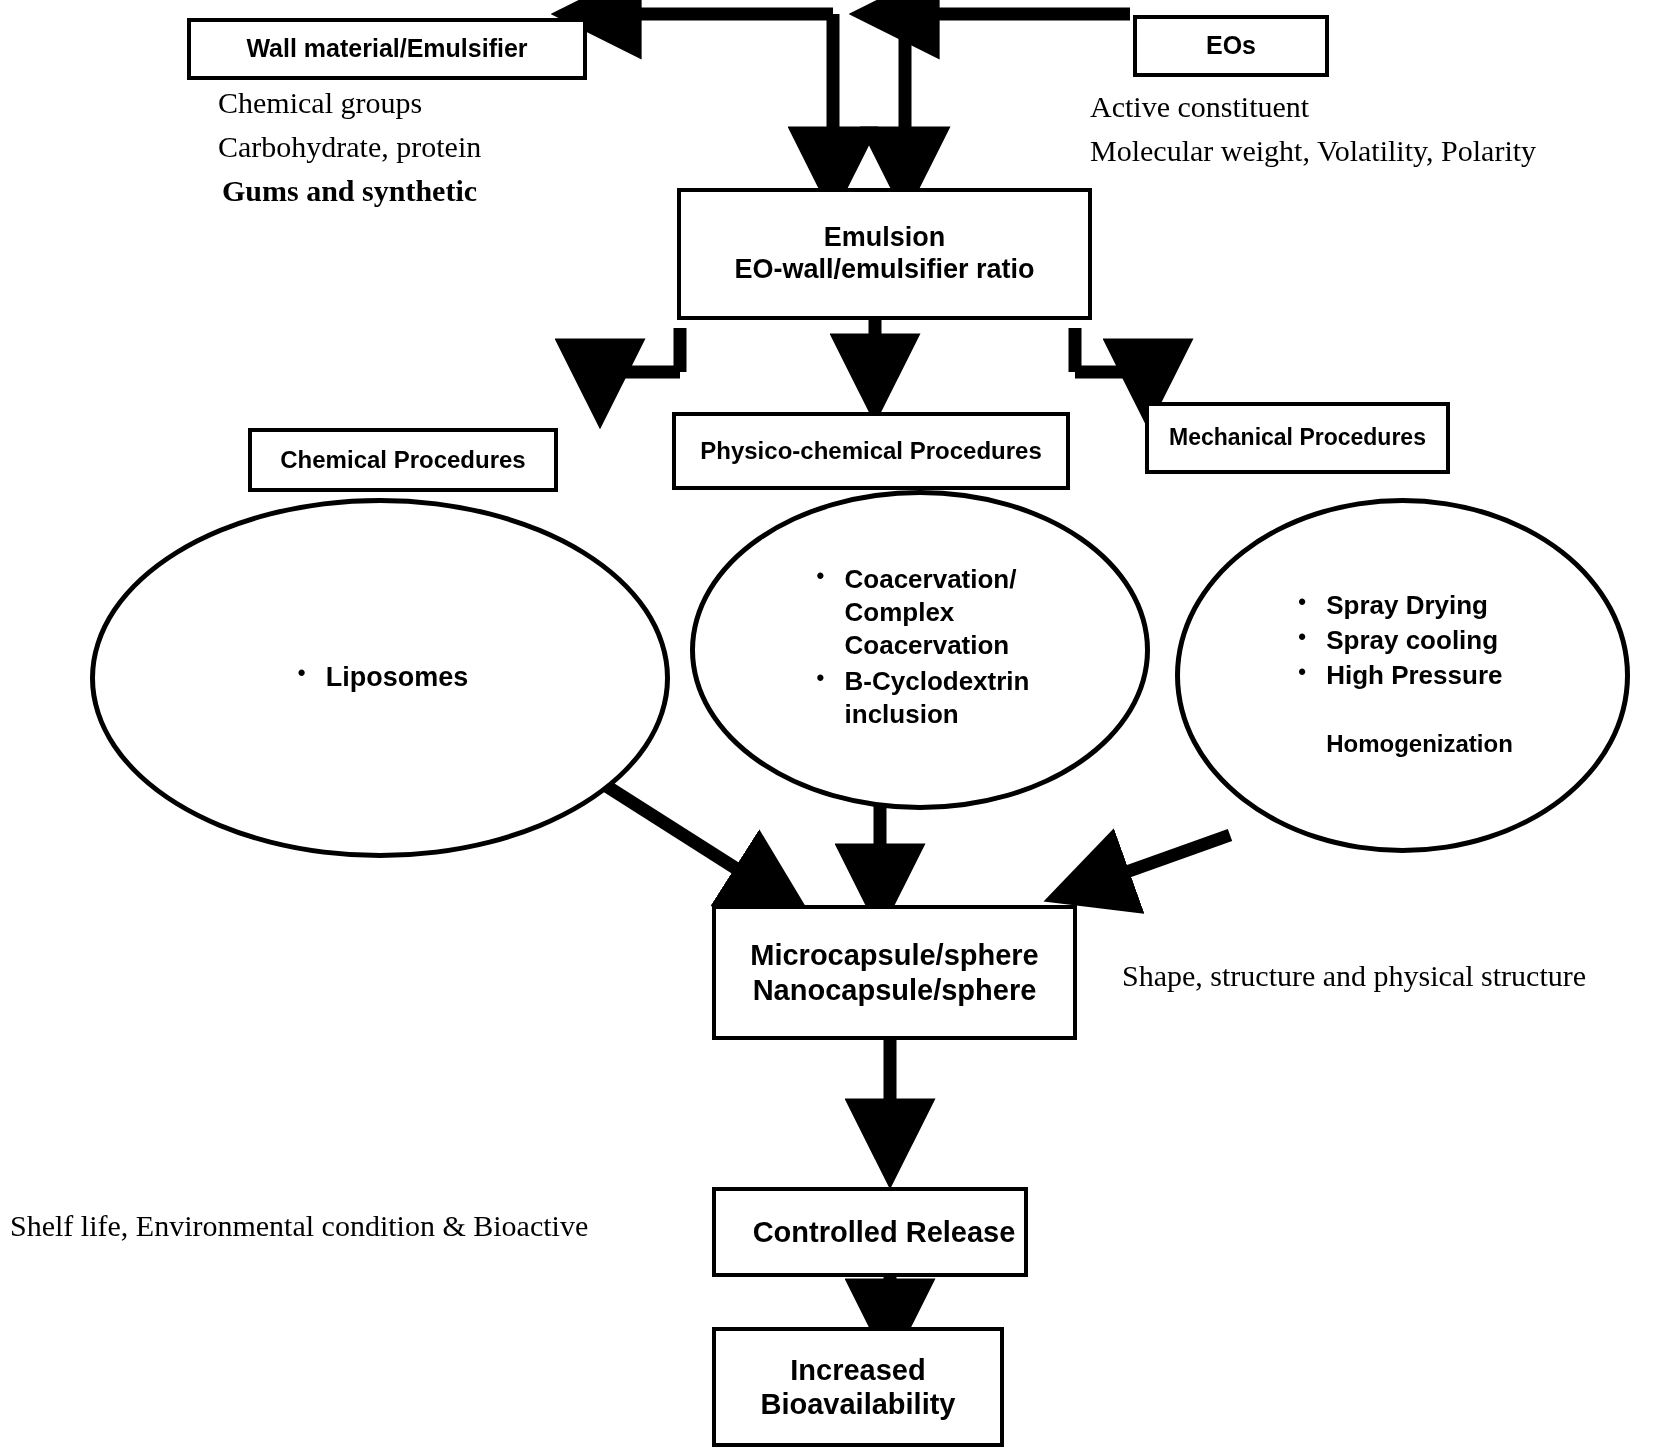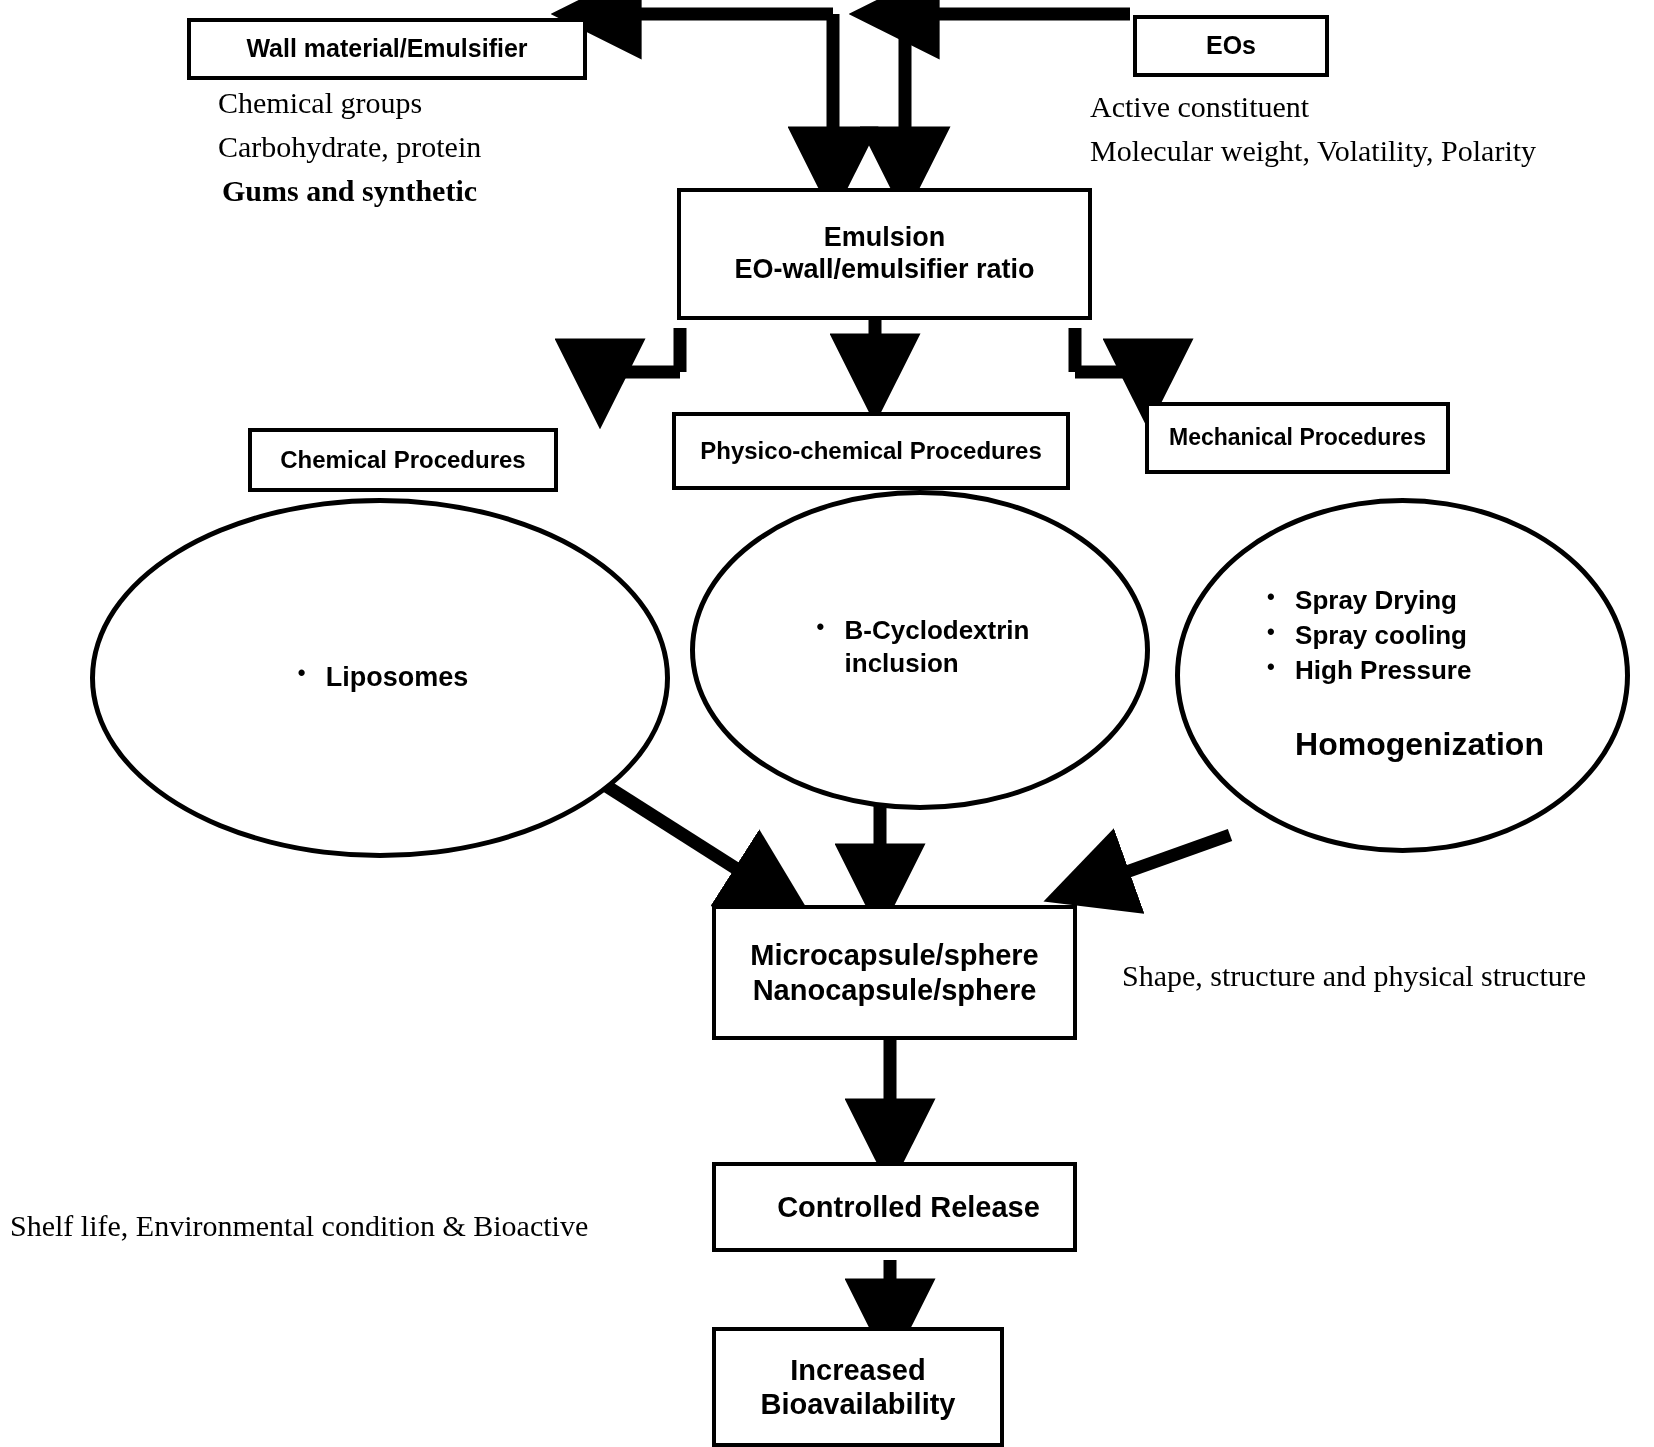--- a/index.html
+++ b/index.html
@@ -162,49 +162,54 @@
     <ul style="font-size:27px;">
       <li>
         <span>Liposomes</span>
       </li>
     </ul>
   </div>
 
   <div class="ellipse" style="left:690px; top:490px; width:460px; height:320px;">
     <ul style="font-size:26px; margin-top:-4px;">
       <li>
+        <span>Coacervation/</span>
+        <span class="cont" style="white-space:pre-line;">Complex
+Coacervation</span>
+      </li>
+      <li>
         <span>B-Cyclodextrin</span>
         <span class="cont">inclusion</span>
       </li>
     </ul>
   </div>
 
   <div class="ellipse" style="left:1175px; top:498px; width:455px; height:355px;">
     <ul style="font-size:26px;">
       <li>
         <span>Spray Drying</span>
       </li>
       <li>
         <span>Spray cooling</span>
       </li>
       <li>
         <span>High Pressure</span>
-        <span class="cont" style="font-size:32px;margin-top:37px;">Homogenization</span>
+        <span class="cont" style="font-size:24px;margin-top:37px;">Homogenization</span>
       </li>
     </ul>
   </div>
 
   <div class="box" style="left:712px; top:905px; width:365px; height:135px; font-size:29px;">
     <span>Microcapsule/sphere</span>
     <span>Nanocapsule/sphere</span>
   </div>
 
   <div class="free-text" style="left:1122px; top:955px;">Shape, structure and physical structure</div>
 
-  <div class="box" style="left:712px; top:1162px; width:365px; height:90px; font-size:29px;padding-left:28px;">
+  <div class="box" style="left:712px; top:1187px; width:316px; height:90px; font-size:29px;padding-left:28px;">
     <span>Controlled Release</span>
   </div>
 
   <div class="free-text" style="left:10px; top:1205px;">Shelf life, Environmental condition &amp; Bioactive</div>
 
   <div class="box" style="left:712px; top:1327px; width:292px; height:120px; font-size:29px;">
     <span>Increased</span>
     <span>Bioavailability</span>
   </div>
 

